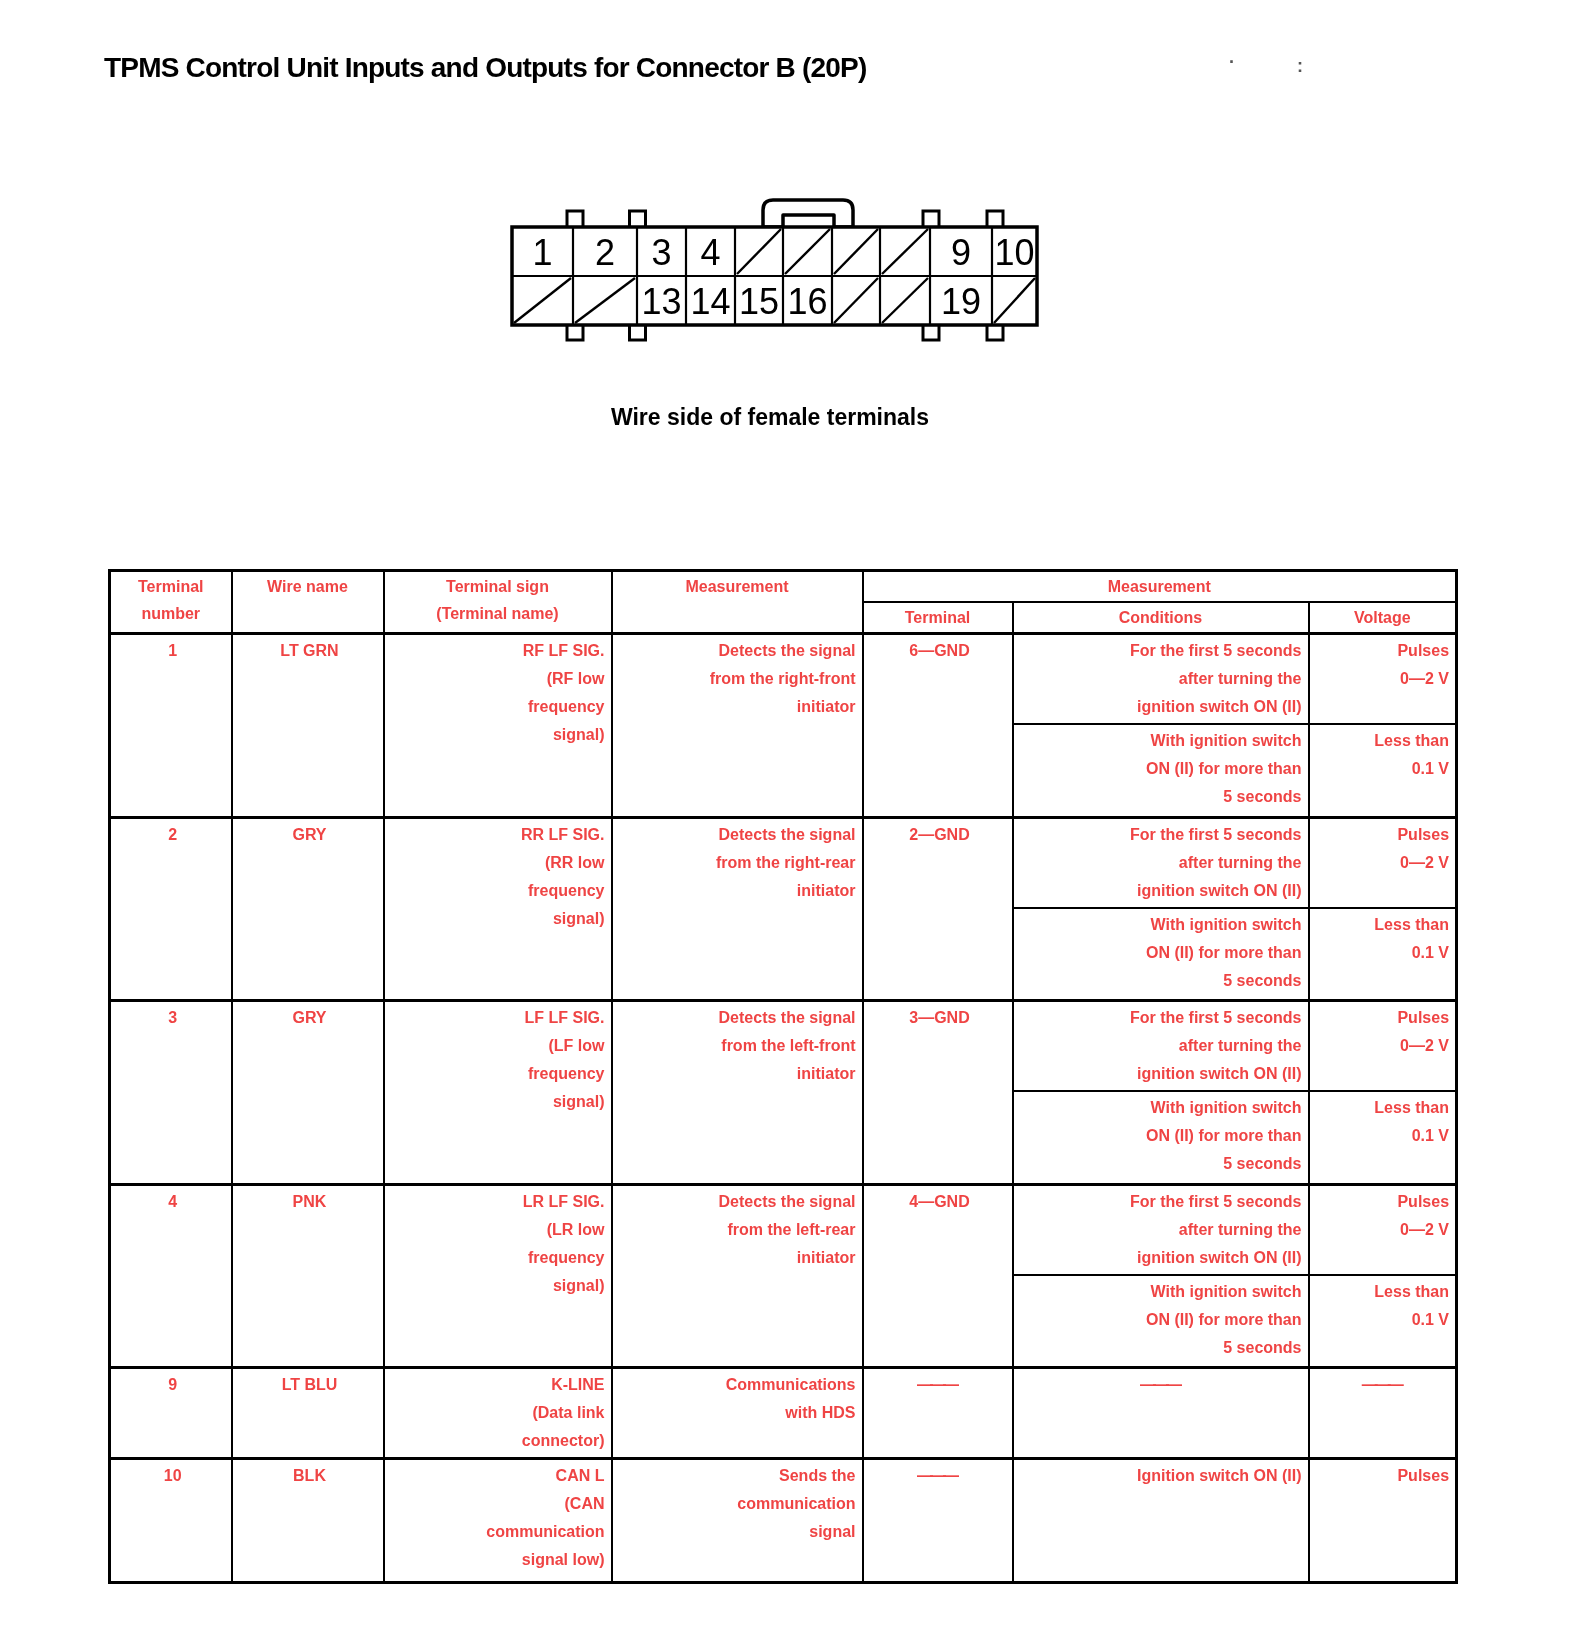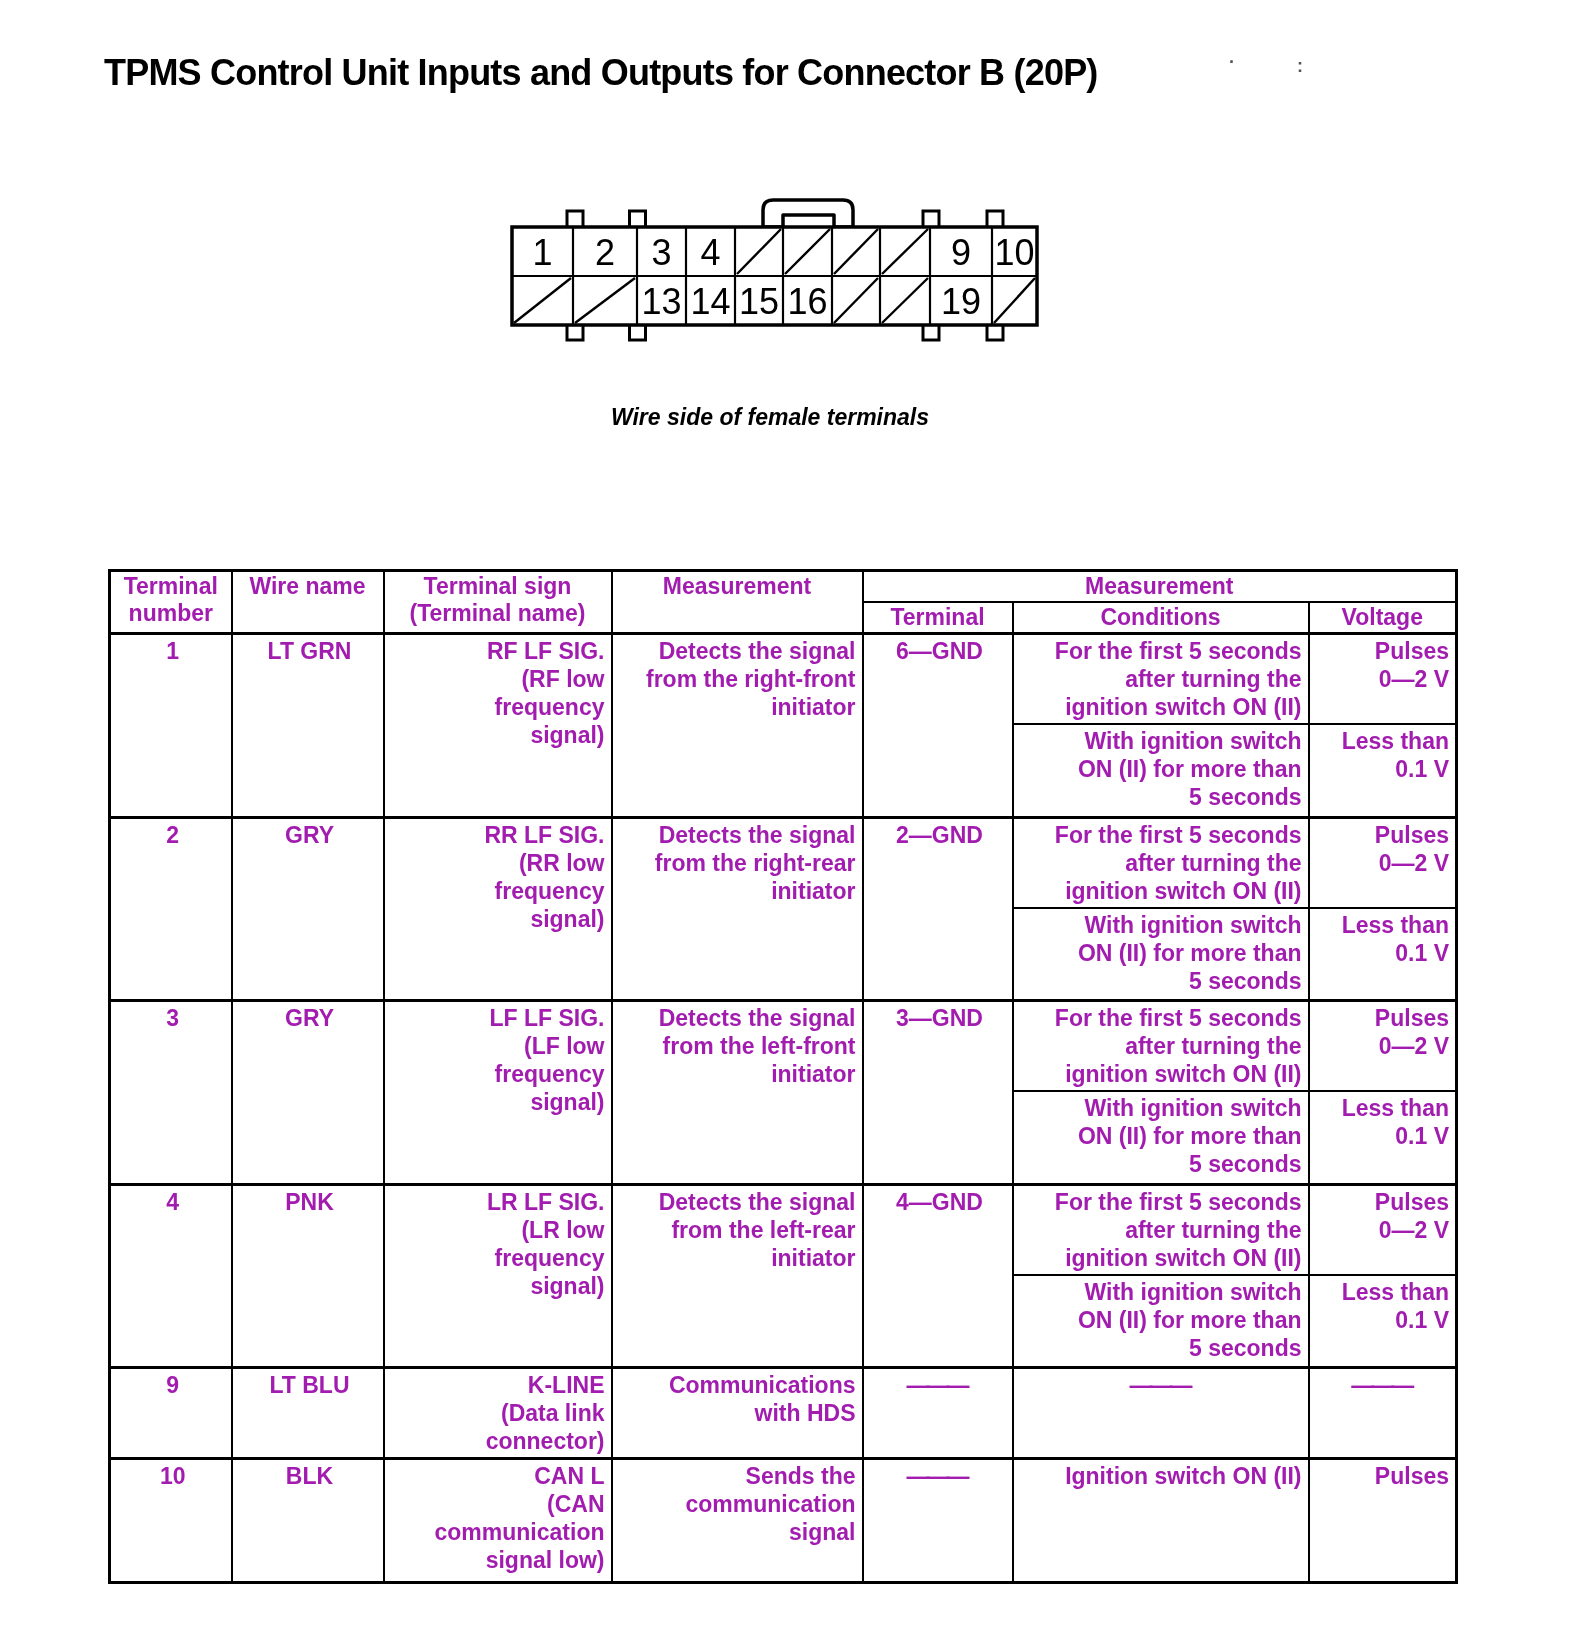--- a/index.html
+++ b/index.html
@@ -10,54 +10,53 @@
     height: 1626px;
     background: #ffffff;
     color: #000;
     font-family: "Liberation Sans", sans-serif;
     overflow: hidden;
   }
   .title {
     position: absolute;
     left: 104px;
     top: 52px;
-    font-size: 36px;
+    font-size: 28px;
     font-weight: bold;
     letter-spacing: -0.8px;
     white-space: nowrap;
   }
   .noise { position: absolute; color: #555; font-size: 18px; font-weight: bold; }
   .noise-dot { left: 1229px; top: 52px; }
   .noise-colon { left: 1297px; top: 56px; }
 
   .connector-svg { position: absolute; left: 490px; top: 185px; }
 
   .caption {
     position: absolute;
     left: 490px;
     top: 404px;
     width: 560px;
     text-align: center;
     font-size: 23px;
     font-weight: bold;
-    font-style: italic;
   }
 
   table.io-table {
     position: absolute;
     left: 108px;
     top: 569px;
     width: 1347px;
     border-collapse: collapse;
     table-layout: fixed;
     border: 3px solid #000;
-    font-size: 23px;
+    font-size: 16px;
     line-height: 28px;
     font-weight: bold;
-    color: #a21caf;
+    color: #ef4444;
   }
   .io-table th, .io-table td {
     border: 2px solid #000;
     vertical-align: top;
     white-space: pre-line;
     overflow: hidden;
     padding: 2px 6px 2px 10px;
   }
   .io-table thead th {
     text-align: center;

